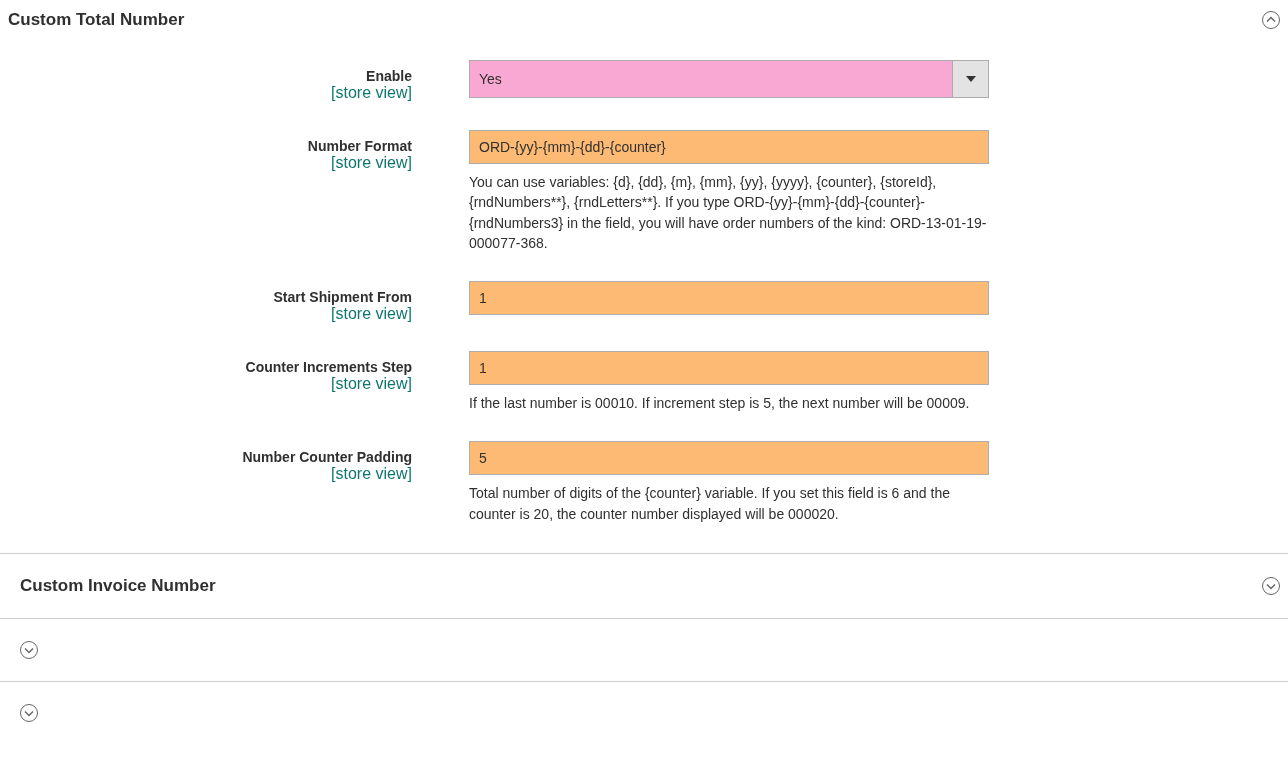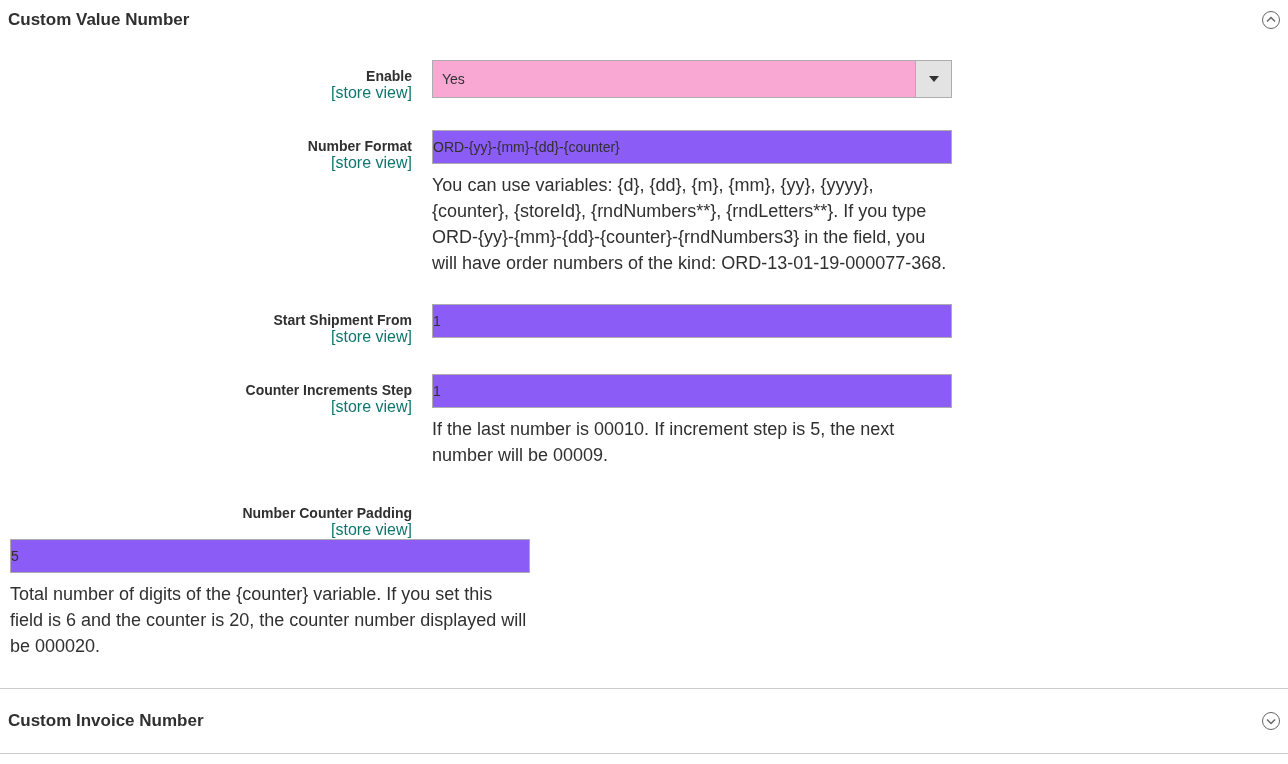--- a/index.html
+++ b/index.html
@@ -41,24 +41,24 @@
       width: 10px;
       height: 10px;
     }
     .section-body {
       padding: 20px 0 30px 0;
     }
     .field-row {
       display: flex;
       align-items: flex-start;
       margin-bottom: 28px;
+      gap: 37px;
     }
     .field-row:last-child {
       margin-bottom: 0;
-      flex-direction: column;
     }
     .label-col {
       width: 422px;
       text-align: right;
       padding-right: 10px;
       padding-top: 8px;
     }
     .label-main {
       font-size: 14px;
       font-weight: 600;
@@ -92,46 +92,47 @@
       background: #e3e3e3;
       border-left: 1px solid #adadad;
       display: flex;
       align-items: center;
       justify-content: center;
     }
     input[type="text"] {
       width: 100%;
       height: 34px;
       border: 1px solid #adadad;
-      padding: 0 0;
-      font-size: 14px;
-      color: #303030;
-      background: #8b5cf6;
+      padding: 0 9px;
+      font-size: 14px;
+      color: #303030;
+      background: #fdba74;
     }
     .help-text {
-      font-size: 18px;
+      font-size: 14px;
       color: #303030;
       line-height: 1.45;
       margin-top: 8px;
     }
     .collapsed-section {
       border-top: 1px solid #ccc;
       border-bottom: 1px solid #ccc;
       margin-top: -1px;
     }
     .collapsed-section .section-header {
       border-bottom: none;
       padding: 22px 8px;
+      margin-left: 12px;
     }
   </style>
 </head>
 <body>
 
 <div class="section-header">
-  <span class="section-title">Custom Value Number</span>
+  <span class="section-title">Custom Total Number</span>
   <span class="collapse-icon">
     <svg viewBox="0 0 10 10">
         <path d="M1 6.5 L5 2.5 L9 6.5" stroke="#666" stroke-width="1.5" fill="none"></path>
       </svg>
   </span>
 </div>
 
 <div class="section-body">
 
   <div class="field-row">

